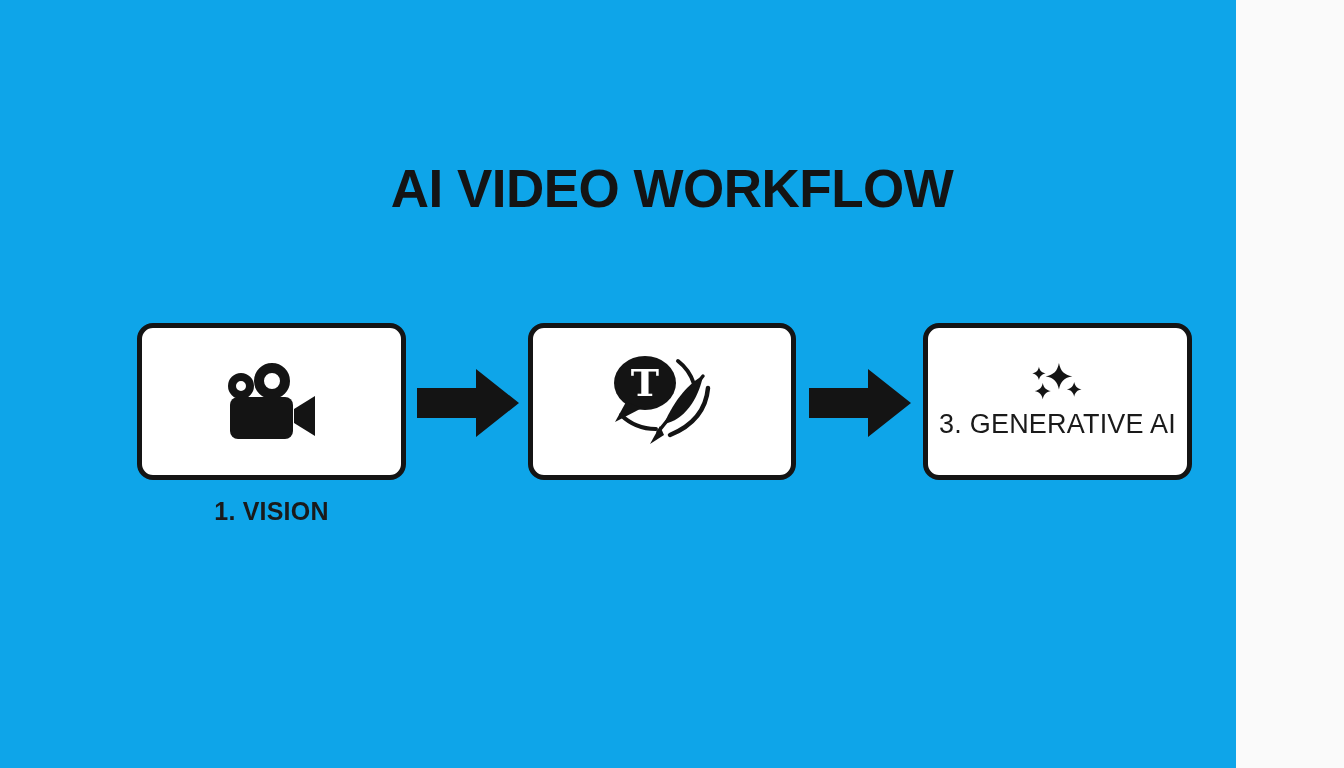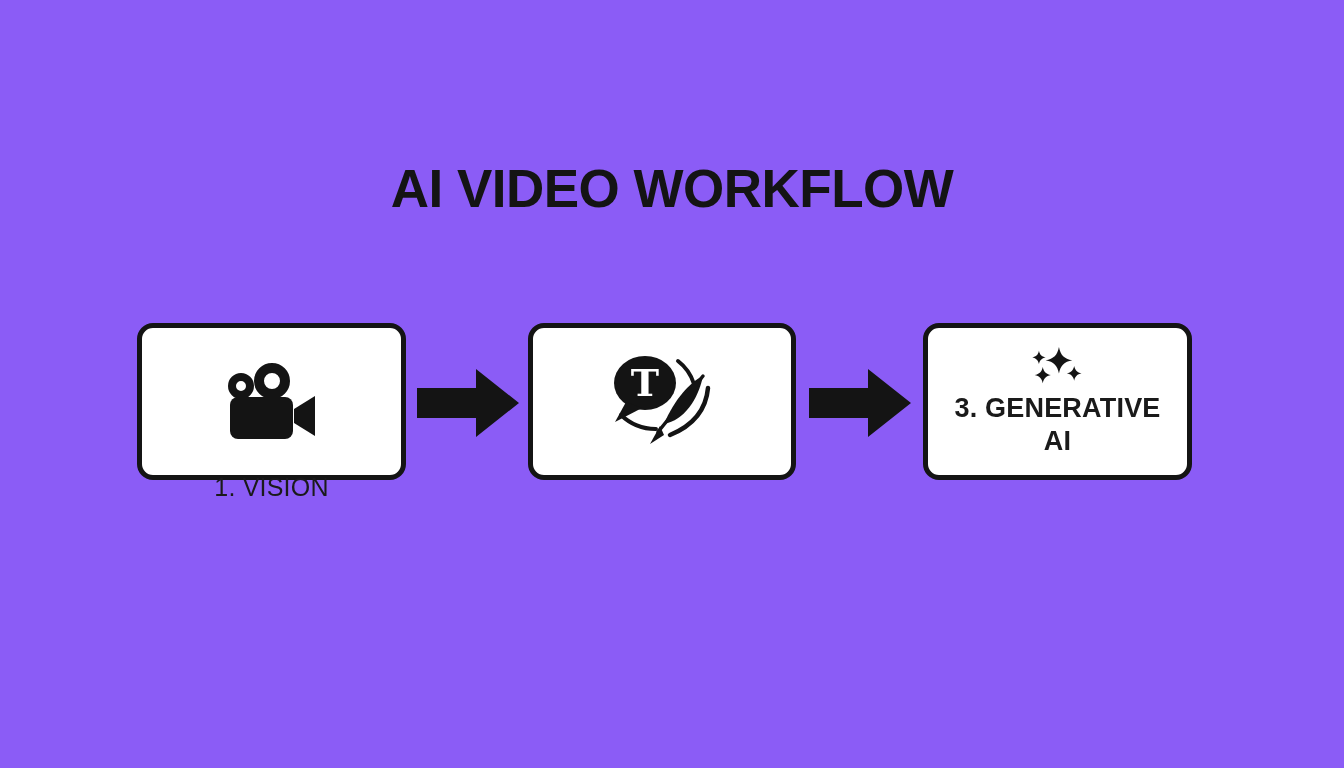--- a/index.html
+++ b/index.html
@@ -3,45 +3,45 @@
 <meta charset="utf-8">
 <style>
   html,body{margin:0;padding:0;}
   body{
     width:1344px;height:768px;
     background:#fafafa;
     font-family:"Liberation Sans", sans-serif;
     color:#141414;
     overflow:hidden;
   }
-  .stage{position:relative;width:1344px;height:768px;background:#8b5cf6;}
+  .stage{position:relative;width:1236px;height:768px;background:#0ea5e9;}
   .title{
     position:absolute;top:158px;left:0;width:1344px;
     text-align:center;margin:0;
     font-size:53px;font-weight:800;letter-spacing:-0.5px;
     color:#141414;
   }
   .node{
     position:absolute;top:323px;height:157px;width:269px;
     background:#ffffff;border:5px solid #141414;border-radius:16px;
     box-sizing:border-box;
     display:flex;flex-direction:column;align-items:center;justify-content:center;
   }
   .node.n1{left:137px;}
   .node.n2{left:528px;width:268px;}
   .node.n3{left:923px;}
   .node-label{
-    position:absolute;top:473px;height:30px;
-    font-size:25px;font-weight:400;text-align:center;color:#1a1a1a;
+    position:absolute;top:497px;height:30px;
+    font-size:25px;font-weight:700;text-align:center;color:#1a1a1a;
     letter-spacing:0.2px;
   }
   .node-label.l1{left:137px;width:269px;}
   .node-label.l2{left:528px;width:268px;}
   .inside-label{
-    font-size:27px;font-weight:700;line-height:33px;text-align:center;
+    font-size:27px;font-weight:400;line-height:33px;text-align:center;
     width:240px;margin-top:6px;color:#1a1a1a;letter-spacing:0.2px;
   }
   .arrow{position:absolute;top:365px;width:108px;height:76px;}
   .arrow.a1{left:414px;}
   .arrow.a2{left:806px;}
   .icon-cam{width:90px;height:78px;display:block;}
   .icon-nlp{width:116px;height:102px;display:block;margin-top:2px;}
   .icon-sparkles{width:58px;height:40px;display:block;}
 </style>
 </head>

